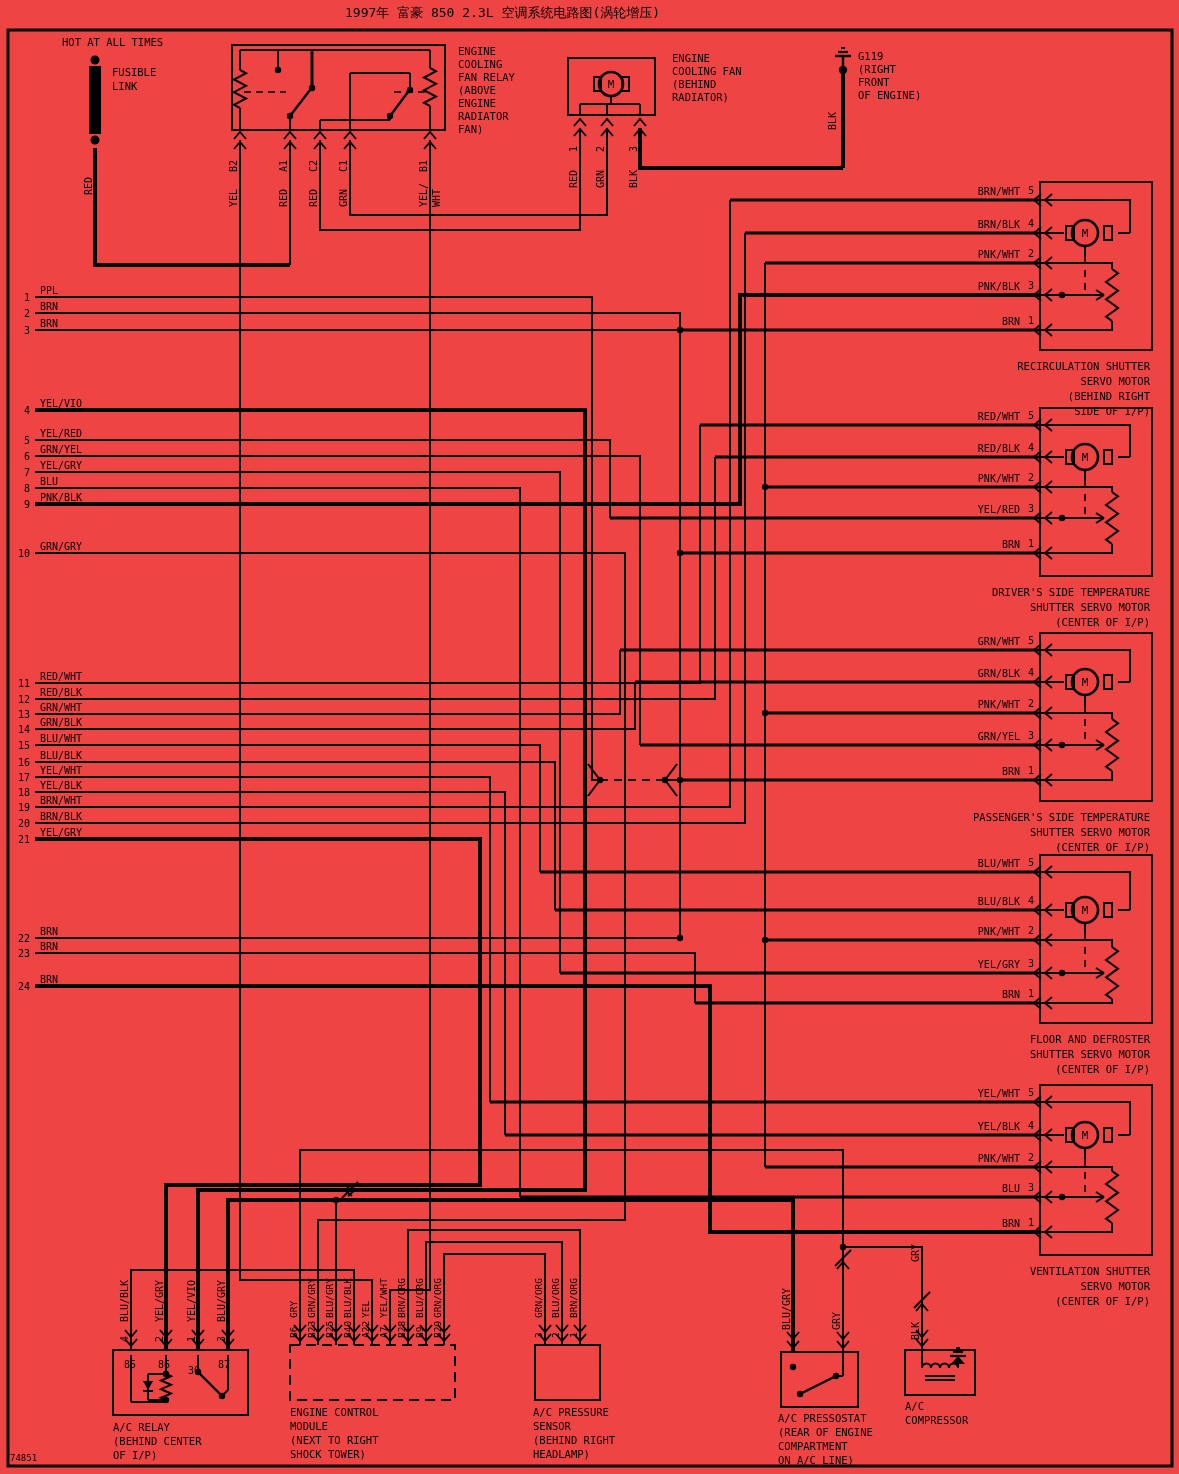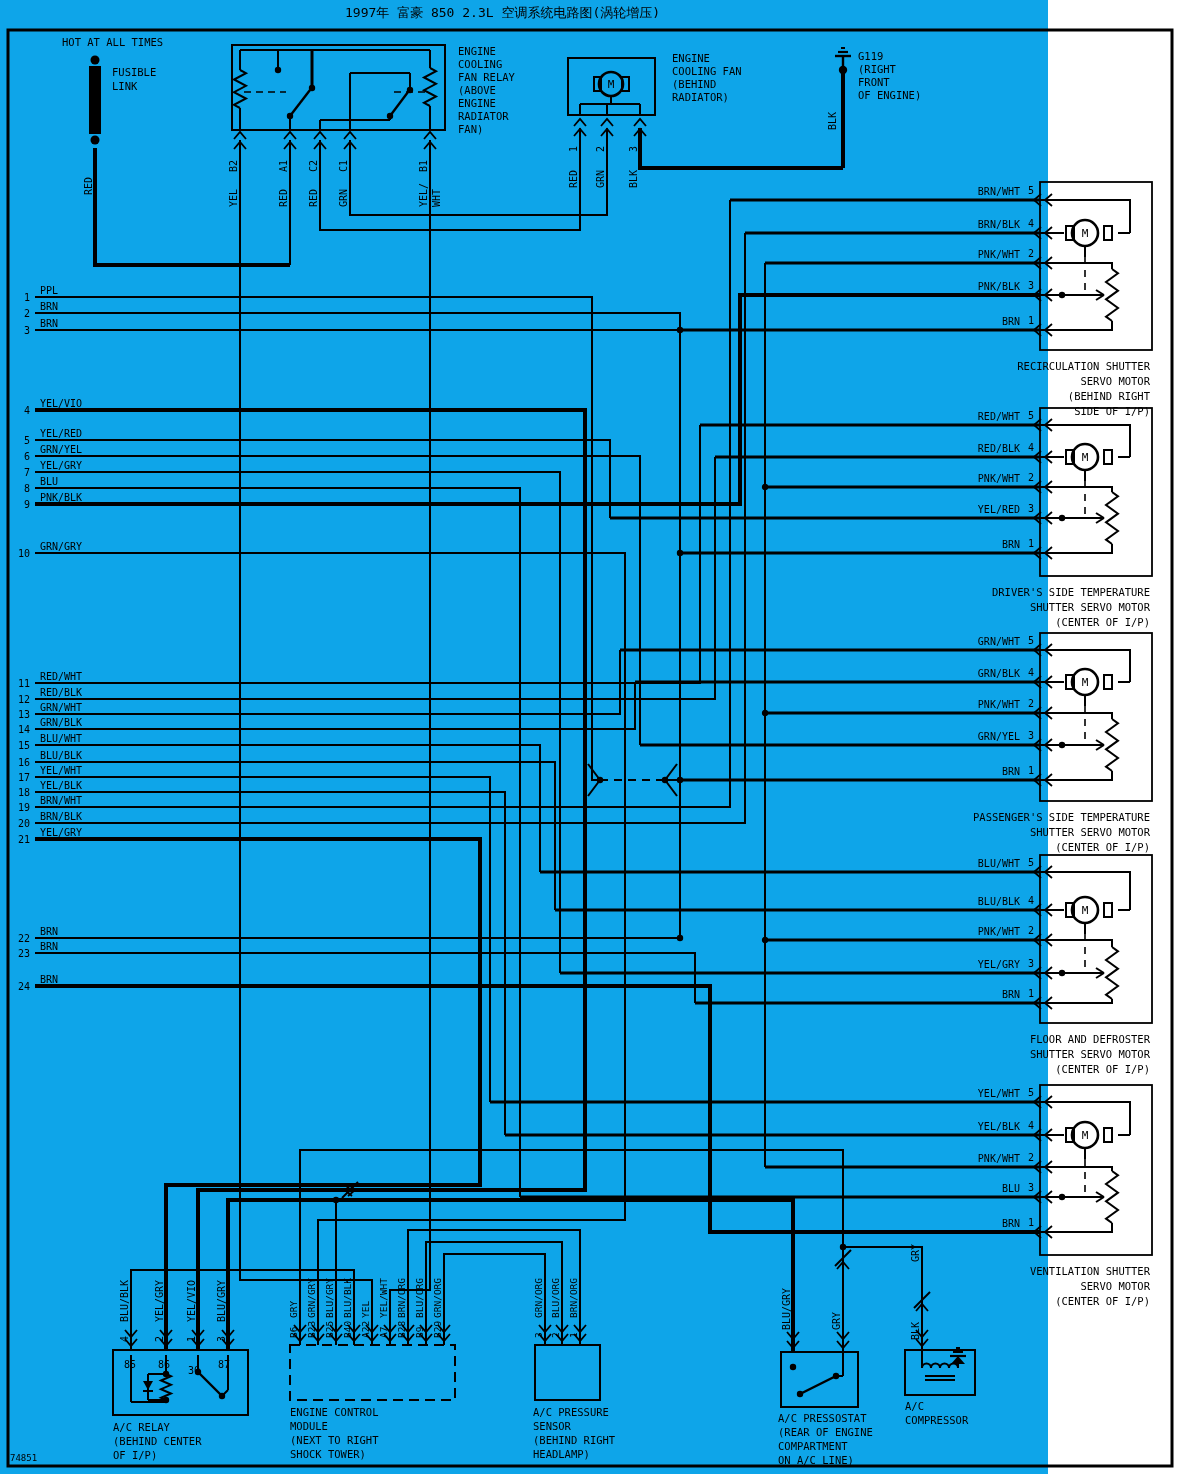--- a/index.html
+++ b/index.html
@@ -1,16 +1,16 @@
 <!DOCTYPE html>
 <html><head>
 <meta charset="utf-8">
 <style>
   html,body{margin:0;padding:0;background:#ffffff;}
-  #stage{position:relative;width:1048px;height:1474px;background:#0ea5e9;
+  #stage{position:relative;width:1179px;height:1474px;background:#ef4444;
          font-family:"DejaVu Sans Mono","Liberation Mono",monospace;}
   svg{position:absolute;left:0;top:0;}
   text{fill:#000;}
 </style>
 </head>
 <body>
 
 <div id="stage">
   <svg id="d" width="1179" height="1474" viewBox="0 0 1179 1474">
       <rect x="8" y="30" width="1164" height="1436" fill="none" stroke="#000000" stroke-width="3"></rect>

